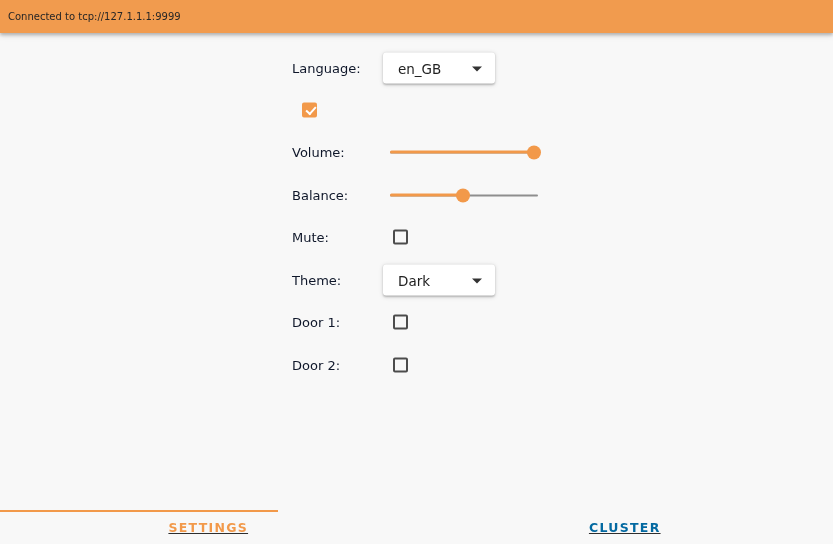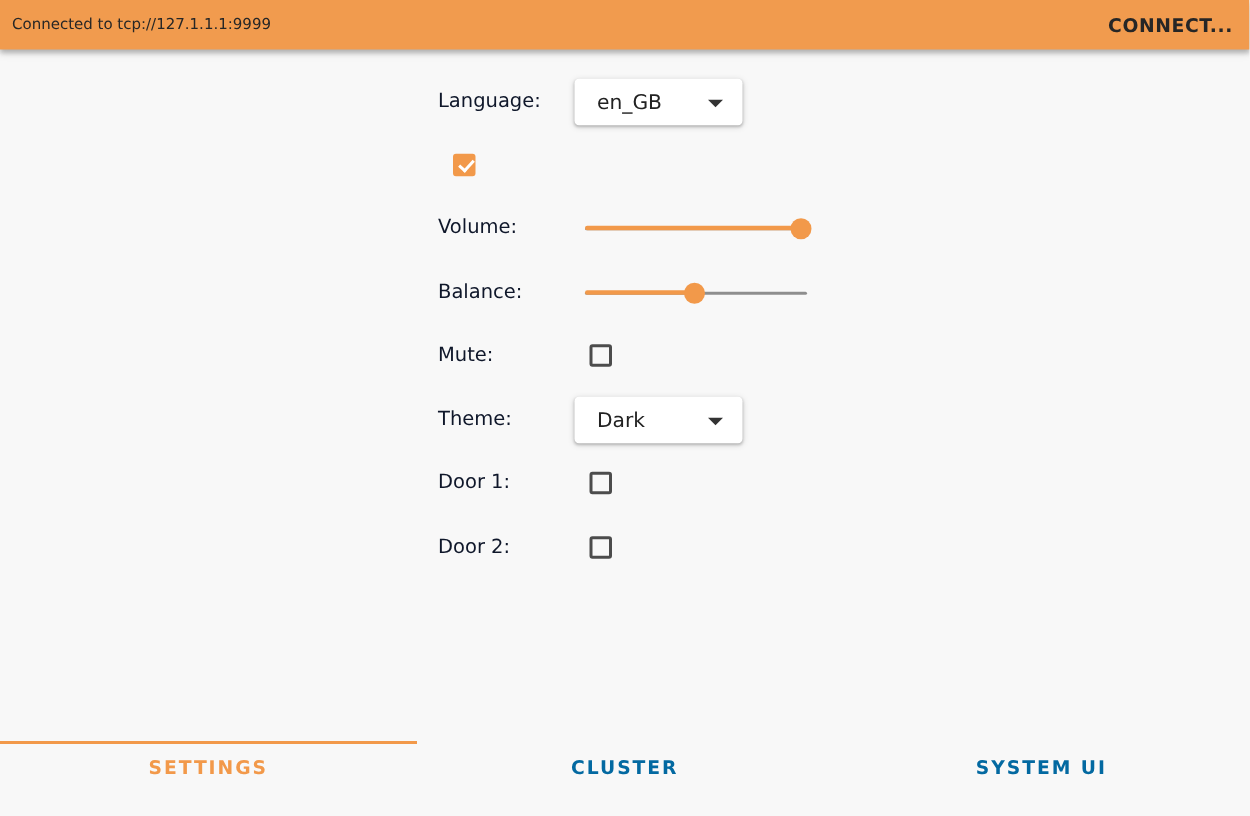--- a/index.html
+++ b/index.html
@@ -87,41 +87,40 @@
     width: var(--pct, 50%);
     background: var(--accent); border-radius: 2px;
   }
   .slider-handle {
     position: absolute; top: 0; left: calc(var(--pct, 50%) - 7px);
     width: 14px; height: 14px; border-radius: 50%;
     background: var(--accent);
   }
   
   .tab-bar {
-    position: absolute; left: 0; right: 0; bottom: 16px; height: 34px;
-    display: flex; background: var(--bg);
+    position: absolute; left: 0; right: 0; bottom: 0; height: 34px;
+    display: flex; background: var(--bg); text-decoration: underline;
   }
   .tab-indicator {
     position: absolute; top: 0; left: 0;
     width: 33.33%; height: 2px; background: var(--accent);
   }
   .tab {
     flex: 1; display: flex; align-items: center; justify-content: center;
     font-size: 12.5px; font-weight: bold; letter-spacing: 1.3px;
     color: #0369a1; background: transparent; border: none; cursor: pointer;
     font-family: inherit;
   }
   .tab.active { color: var(--accent); }
 </style>
 </head>
 <body>
 
 <header class="app-bar">
   <span class="status-text">Connected to tcp://127.1.1.1:9999</span>
-  <button class="connect-btn">CONNECT...</button>
 </header>
 
 <main class="form-area">
 
   <div class="row" style="top:68px">
     <span class="row-label">Language:</span>
     <div class="combobox">
       <span class="value">en_GB</span>
       <span class="combo-arrow"></span>
     </div>
@@ -171,14 +170,13 @@
     <span class="row-label">Door 2:</span>
     <div class="checkbox"></div>
   </div>
 
 </main>
 
 <nav class="tab-bar">
   <div class="tab-indicator"></div>
   <button class="tab active">SETTINGS</button>
   <button class="tab">CLUSTER</button>
-  <button class="tab">SYSTEM UI</button>
 </nav>
 
 </body></html>

